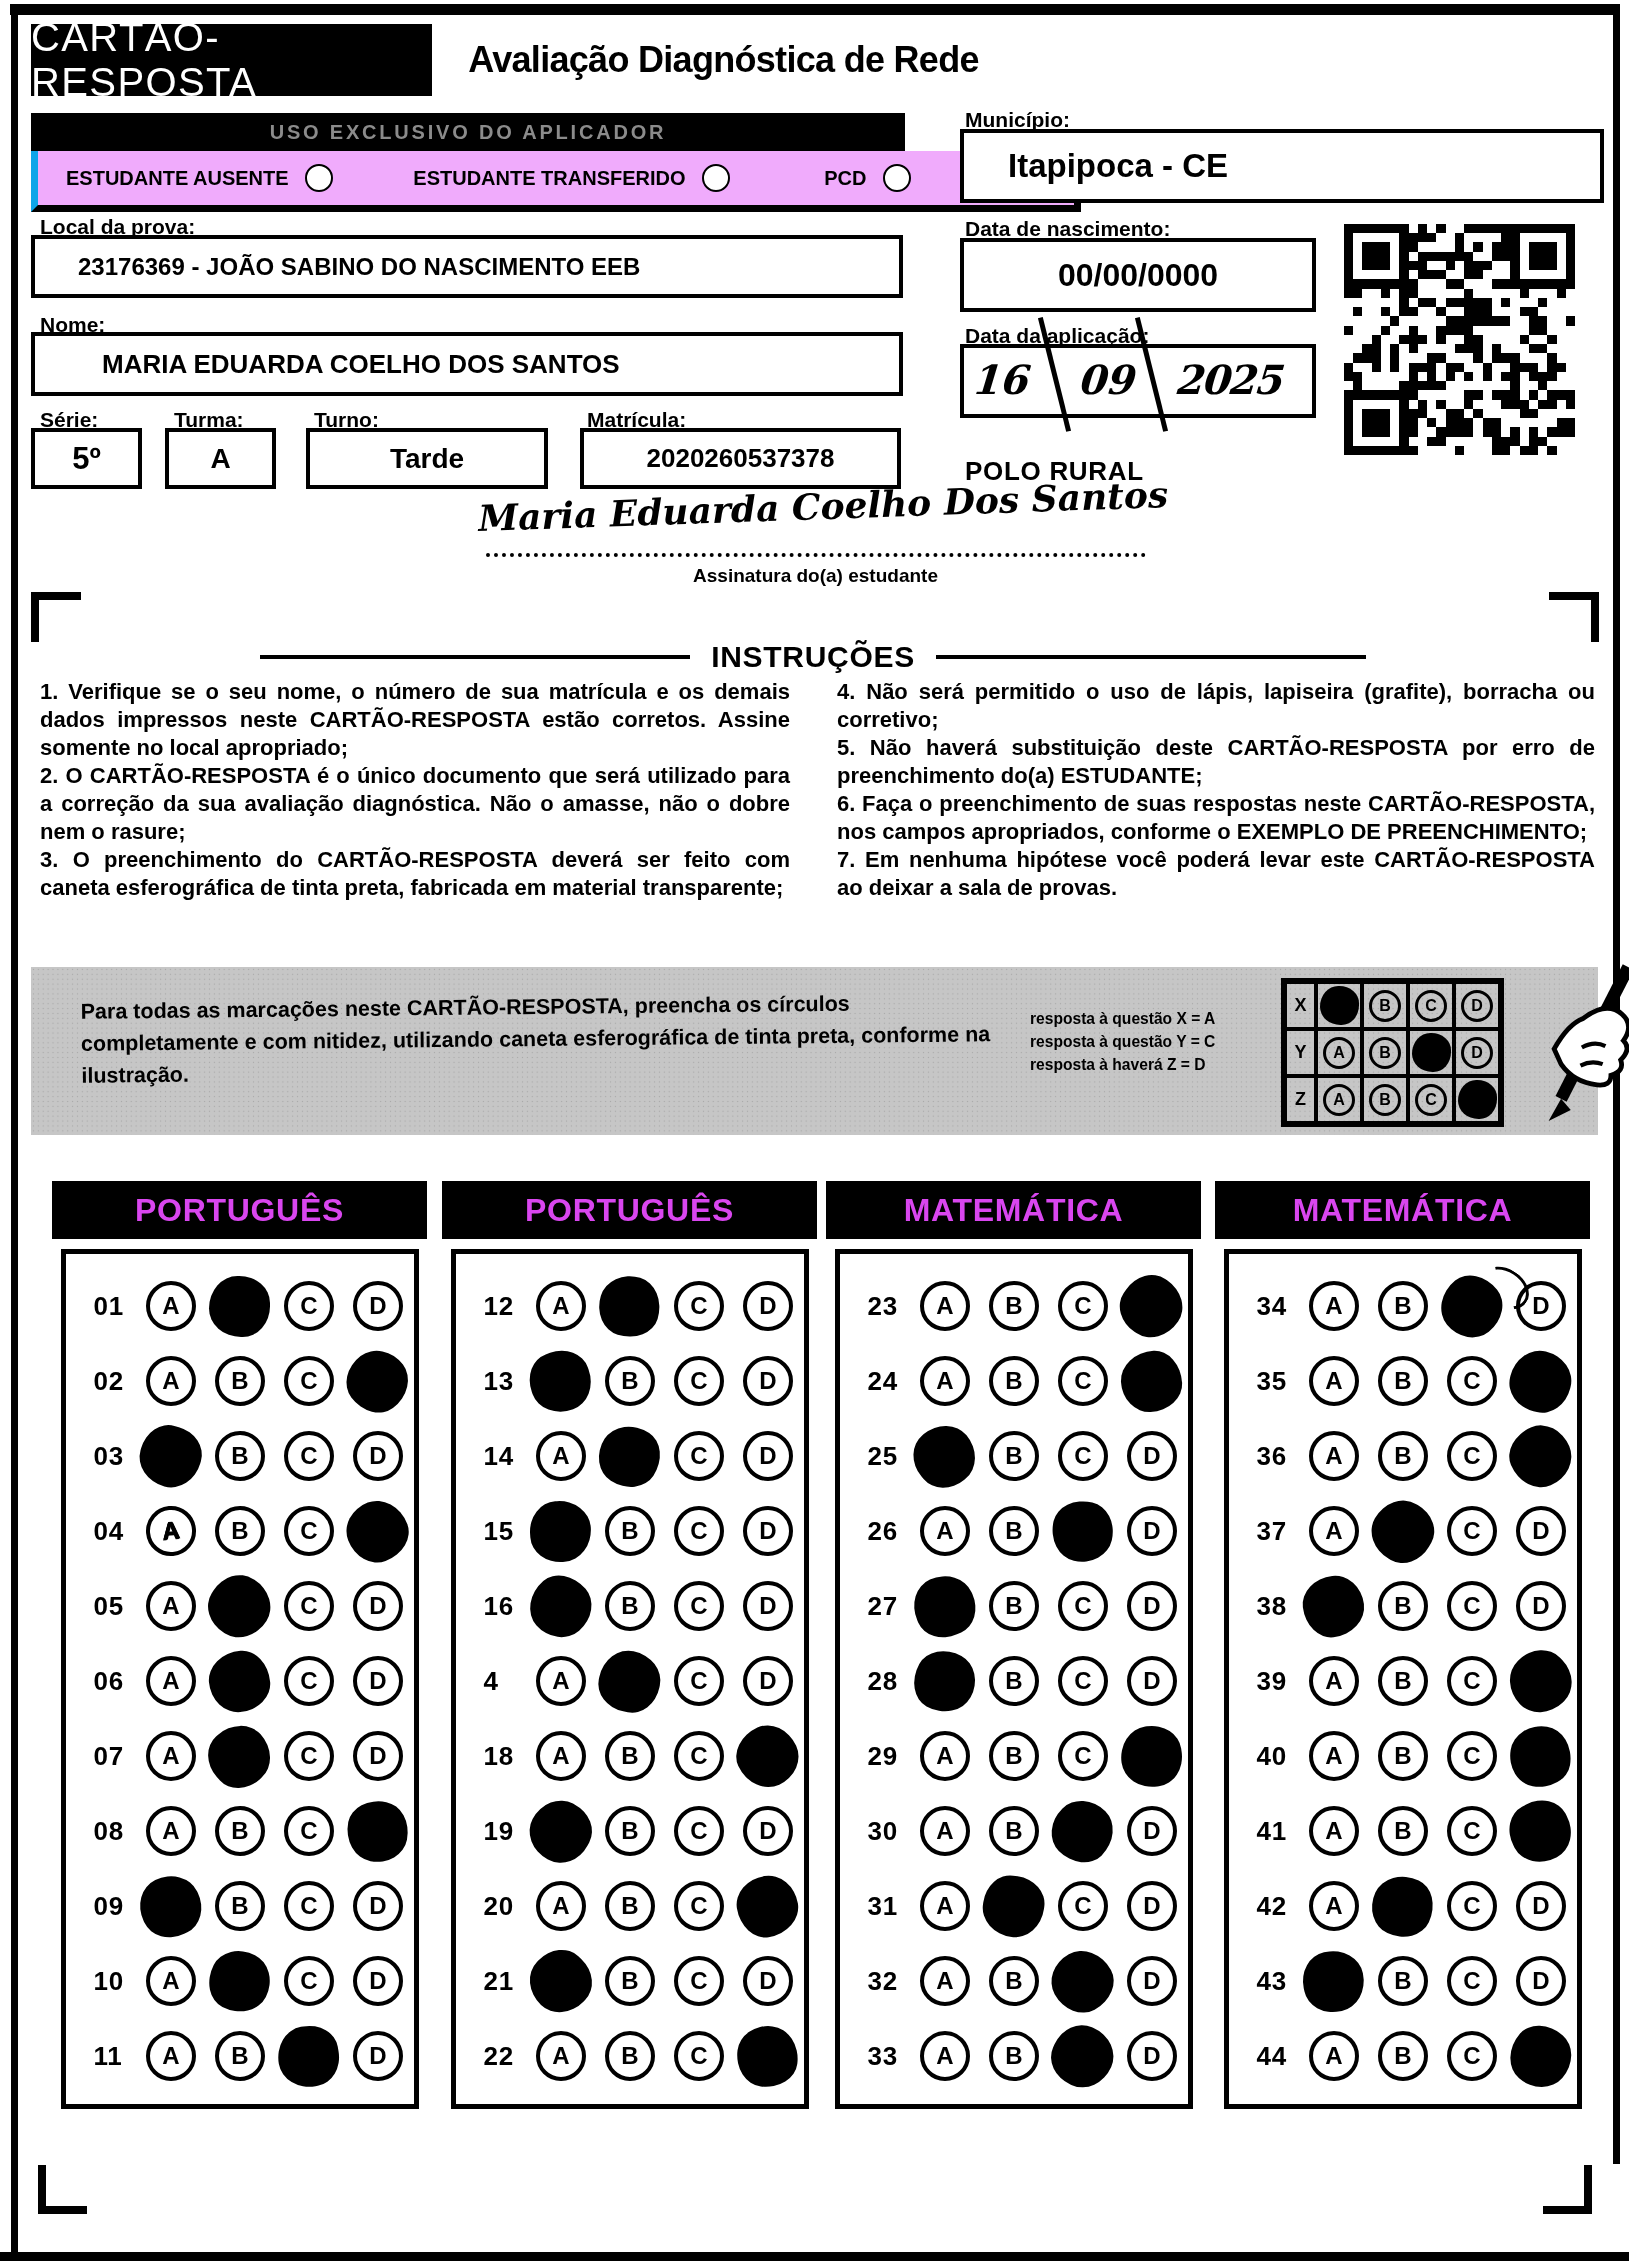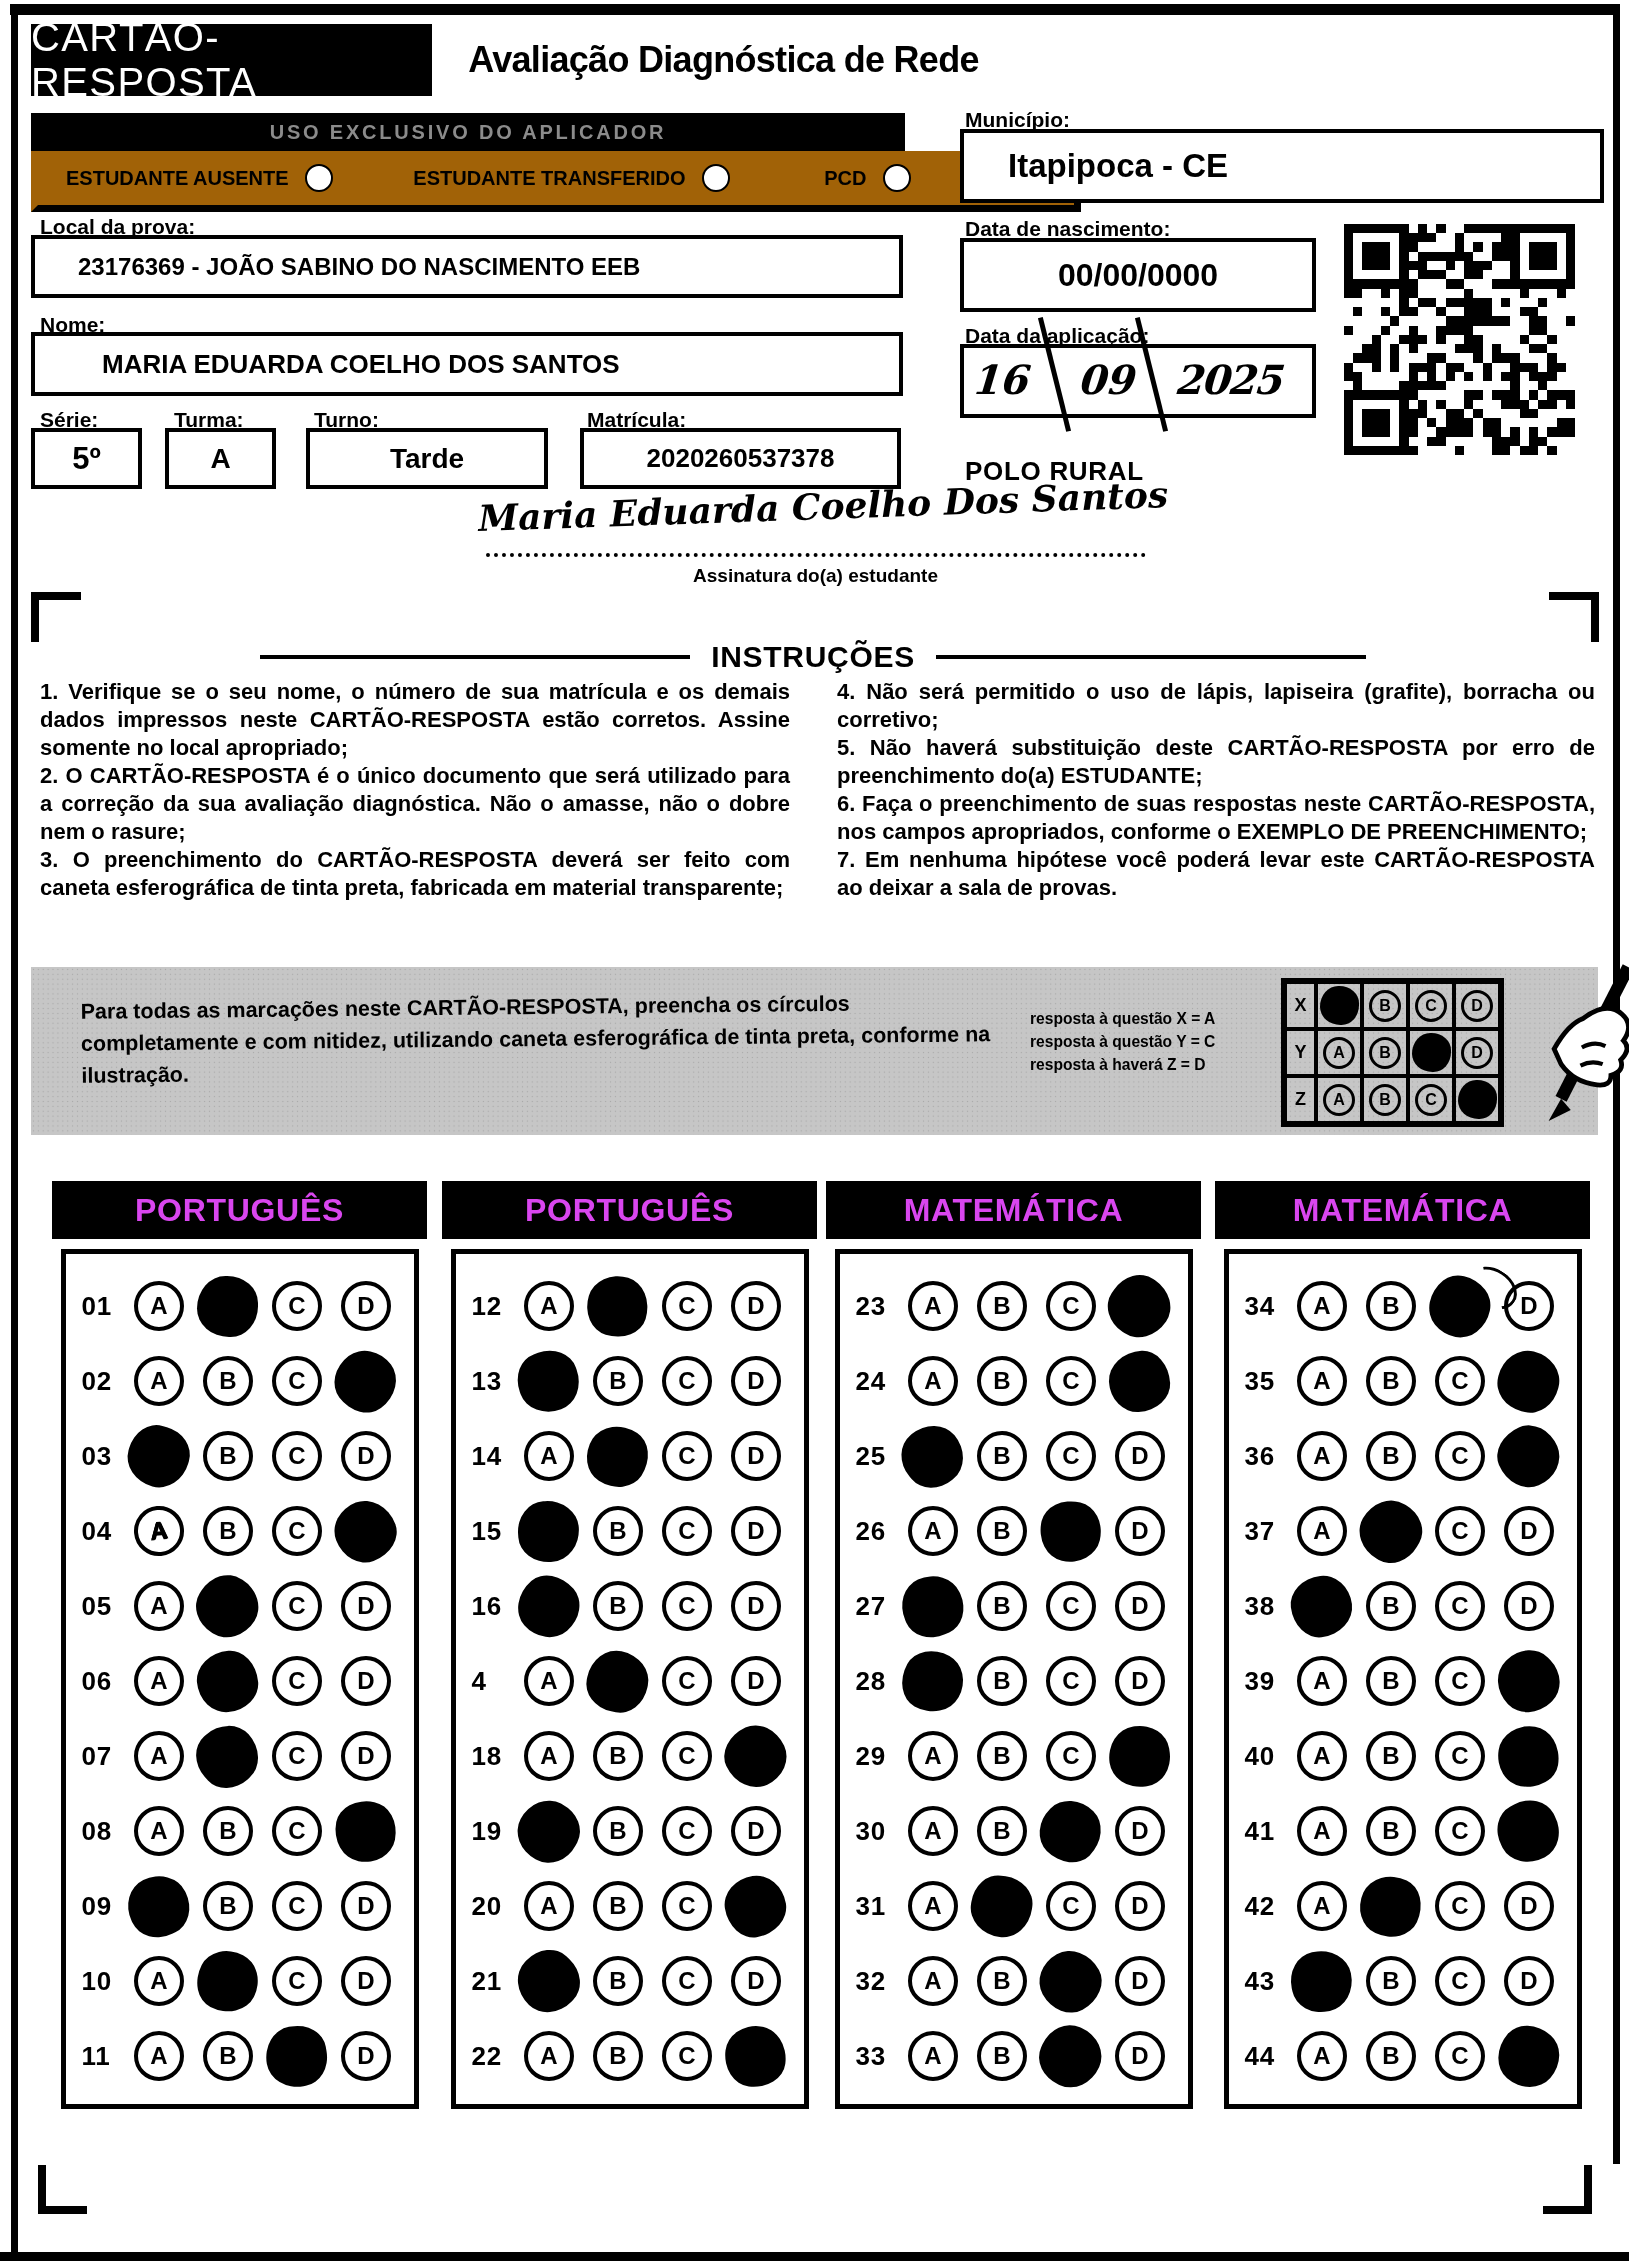--- a/index.html
+++ b/index.html
@@ -16,21 +16,21 @@
   .corner-tl{position:absolute;left:31px;top:592px;width:50px;height:50px;border-left:8.3px solid #000;border-top:8.3px solid #000;}
   .corner-tr{position:absolute;left:1549px;top:592px;width:50px;height:50px;border-right:8.3px solid #000;border-top:8.3px solid #000;}
 
   
   .hdr-card{position:absolute;left:31px;top:23.6px;width:401px;height:72px;background:#000;color:#fff;display:flex;align-items:center;justify-content:center;font-size:40px;letter-spacing:1.4px;}
   .hdr-exam{position:absolute;left:450px;top:21px;width:547px;height:78px;background:#fff;display:flex;align-items:center;justify-content:center;font-size:36px;font-weight:bold;letter-spacing:-0.7px;}
   .hdr-grade{position:absolute;left:1007px;top:23.6px;width:590px;height:72px;background:#000;color:#fff;display:flex;align-items:center;padding-left:76px;font-size:44px;font-weight:bold;letter-spacing:1.4px;}
 
   
   .uso-bar{position:absolute;left:31px;top:113px;width:874px;height:39px;background:#000;color:#8b8b8b;display:flex;align-items:center;justify-content:center;font-size:20px;font-weight:bold;letter-spacing:2.8px;}
-  .applicator-row{position:absolute;left:31px;top:151px;width:1050px;height:61px;background:#a16207;border-left:7px solid #a16207;border-right:7px solid #000;border-bottom:7px solid #000;display:flex;align-items:center;}
+  .applicator-row{position:absolute;left:31px;top:151px;width:1050px;height:61px;background:#f0abfc;border-left:7px solid #0ea5e9;border-right:7px solid #000;border-bottom:7px solid #000;display:flex;align-items:center;}
   .app-opt{display:flex;align-items:center;gap:16.7px;font-weight:bold;font-size:20px;}
   .app-opt:nth-child(1){margin-left:28px;} .app-opt:nth-child(2){margin-left:80px;} .app-opt:nth-child(3){margin-left:94px;}
   .radio{width:28px;height:28px;border:2.8px solid #000;border-radius:50%;background:#fff;}
 
   
   .flabel{position:absolute;font-weight:bold;font-size:21px;white-space:nowrap;}
   .fbox{position:absolute;border:4.9px solid #000;background:#fff;display:flex;align-items:center;font-weight:bold;}
   .fb-local{left:31px;top:235px;width:872px;height:63px;padding-left:43px;font-size:24px;}
   .fb-nome{left:31px;top:332px;width:872px;height:64px;padding-left:67px;font-size:26px;}
   .fb-serie{left:31px;top:428px;width:111px;height:61px;justify-content:center;font-size:31px;}
@@ -77,21 +77,21 @@
   .ex-blob{width:39px;height:39px;background:#000;border-radius:48% 52% 46% 54%/55% 45% 52% 48%;}
   .hand-illu{position:absolute;left:1448px;top:-4.2px;width:160px;height:176px;}
 
   
   .answers{position:absolute;left:0;top:1181px;width:1629px;height:944px;}
   .agroup{position:absolute;width:375px;top:0;}
   .agroup:nth-child(1){left:52px;} .agroup:nth-child(2){left:442px;}
   .agroup:nth-child(3){left:826px;} .agroup:nth-child(4){left:1215px;}
   .ahead{height:58px;background:#000;color:#d946ef;display:flex;align-items:center;justify-content:center;font-size:32px;font-weight:bold;letter-spacing:0.7px;}
   .abox{margin:9.7px auto 0;width:358px;height:860px;border:5.6px solid #000;padding-top:15.3px;background:#fff;}
-  .q-row{display:flex;align-items:center;height:75px;padding-left:16px;}
+  .q-row{display:flex;align-items:center;height:75px;padding-left:28px;}
   .q-num{width:44px;font-weight:bold;font-size:26px;letter-spacing:0.7px;}
   .q-opts{display:flex;gap:19px;margin-left:8.3px;}
   .slot{width:50px;height:50px;display:flex;align-items:center;justify-content:center;}
   .bubble{width:50px;height:50px;border:4.9px solid #000;border-radius:50%;display:flex;align-items:center;justify-content:center;font-size:24px;font-weight:bold;background:#fff;}
   .bubble.scribble{text-shadow:0.7px 0 #000,-0.7px 0.7px #000,0 -0.7px #000;transform:rotate(-5deg);}
   .filled{position:relative;width:61px;height:61px;background:#000;flex:none;}
   .r0{border-radius:48% 52% 46% 54%/55% 45% 52% 48%;}
   .r1{border-radius:53% 47% 55% 45%/47% 56% 44% 53%;}
   .r2{border-radius:45% 55% 48% 52%/52% 48% 56% 44%;}
   .r3{border-radius:55% 45% 52% 48%/44% 54% 46% 56%;}

